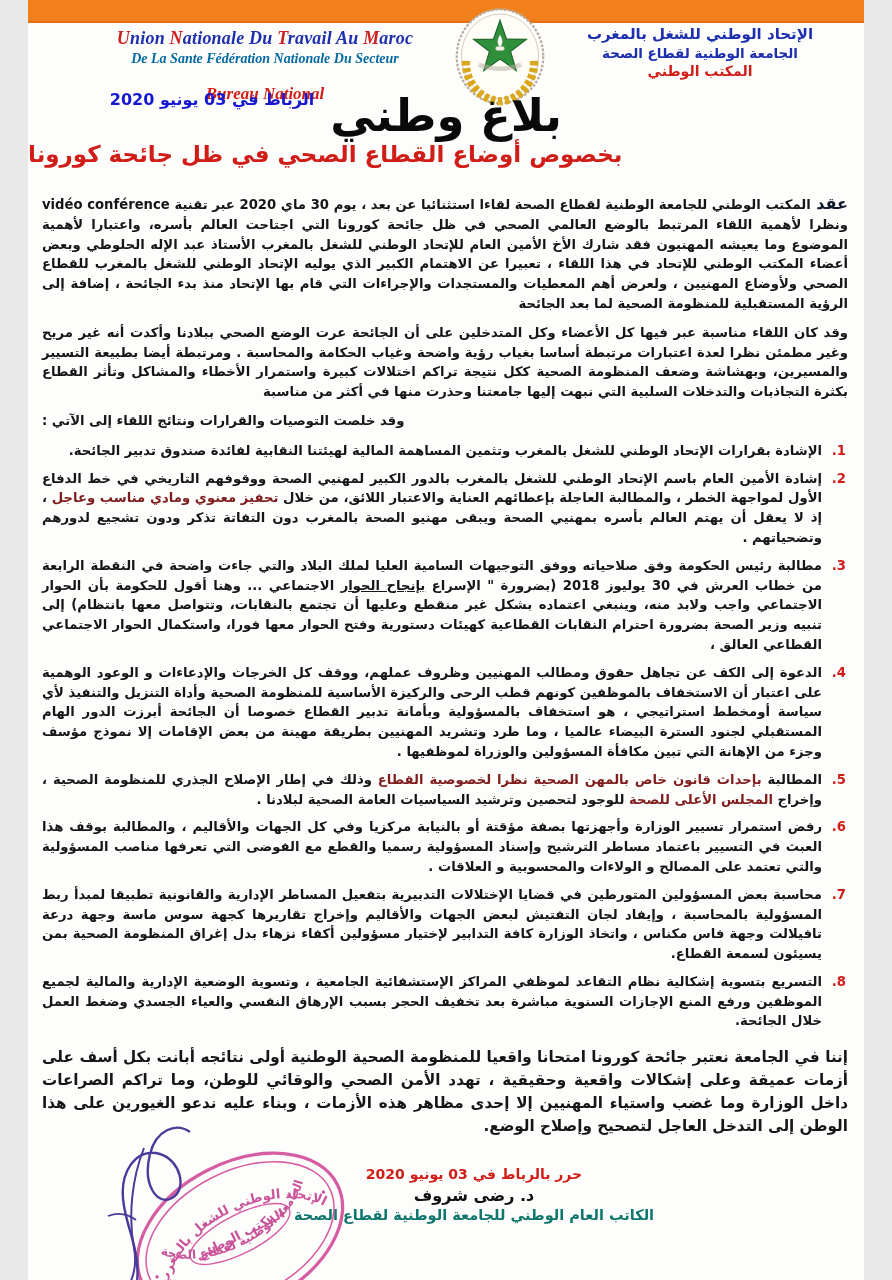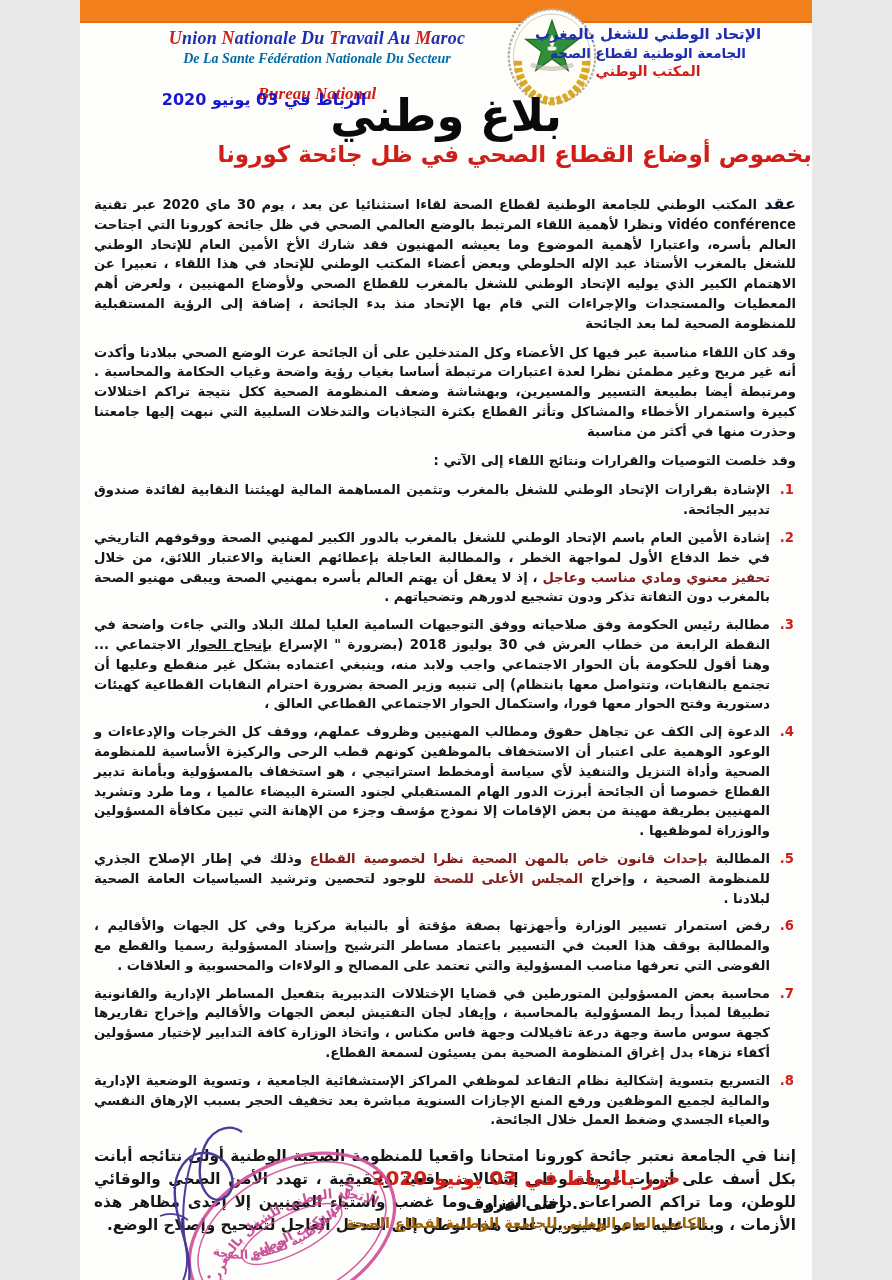--- a/index.html
+++ b/index.html
@@ -1,17 +1,17 @@
 <!DOCTYPE html>
 <html lang="ar"><head>
 <meta charset="utf-8">
 <style>
   html,body { margin:0; padding:0; background:#e9e9e9; }
   .page {
-    position:relative; width:732px; height:1280px; margin:0 auto;
+    position:relative; width:836px; height:1280px; margin:0 auto;
     background:#fdfdfc; overflow:hidden;
     font-family:"DejaVu Sans","Liberation Sans",sans-serif;
     color:#151515;
   }
   .topbar { position:absolute; top:0; left:0; width:100%; height:21px;
     background:#f1801c; border-bottom:2px solid #e56f10; }
 
   
   .hdr-left { position:absolute; top:28px; left:42px; width:390px; text-align:center;
     font-family:"Liberation Serif","DejaVu Serif",serif; font-style:italic; font-weight:bold; }
@@ -23,44 +23,44 @@
   .logo { position:absolute; top:6px; left:426px; width:92px; height:108px; }
   .hdr-right { position:absolute; top:24px; right:8px; width:312px; text-align:center;
     direction:rtl; font-weight:bold; line-height:1.35; }
   .hdr-right .l1 { font-size:15px; color:#1d2fae; }
   .hdr-right .l2 { font-size:13.5px; color:#1d2fae; }
   .hdr-right .l3 { font-size:14px; color:#d01d17; }
 
   
   .title { position:absolute; top:91px; left:0; right:0; text-align:center;
     font-size:45px; font-weight:bold; color:#0a0a0a; direction:rtl; line-height:1.1; }
-  .subtitle { position:absolute; top:141px; left:0; right:0; text-align:right;
+  .subtitle { position:absolute; top:141px; left:0; right:0; text-align:left;
     font-size:23px; font-weight:bold; color:#d01d17; direction:rtl; }
 
   
   .body { position:absolute; top:194px; right:16px; left:14px; direction:rtl;
     font-weight:bold; font-size:13.2px; line-height:19.8px; text-align:justify;
     color:#161616; }
   .body p { margin:0 0 9px 0; }
-  .list-intro { text-align:right; margin-bottom:10px !important; }
+  .list-intro { text-align:left; margin-bottom:10px !important; }
   .item { position:relative; padding-right:26px; margin-bottom:8px; }
   .item .num { position:absolute; right:2px; top:0; color:#d01d17; direction:rtl; unicode-bidi:embed; }
   .closing { margin-top:15px !important; font-size:15.2px; line-height:23px; }
   .seg-red { color:#7f1d1d; }
   .seg-u { text-decoration:underline; }
   .seg-lead { color:#0f172a; font-size:16px; }
   .seg-frr { color:#cc2222; }
   .seg-frb { color:#1d2fae; }
 
   
   .sig { position:absolute; top:1166px; left:246px; width:400px; text-align:center;
     direction:rtl; font-weight:bold; }
-  .sig .d { color:#d01d17; font-size:20px; }
+  .sig .d { color:#d01d17; font-size:14px; }
   .sig .n { color:#101010; font-size:16px; margin-top:4px; }
-  .sig .t { color:#a16207; font-size:14.5px; margin-top:2px; }
+  .sig .t { color:#0f766e; font-size:14.5px; margin-top:2px; }
 
   
   .stamp { position:absolute; top:1146px; left:96px; width:232px; height:176px;
     transform:rotate(-27deg); opacity:.92; }
   .squiggle { position:absolute; top:1120px; left:56px; width:210px; height:170px; }
 </style>
 </head>
 <body>
 
 <div class="page">

